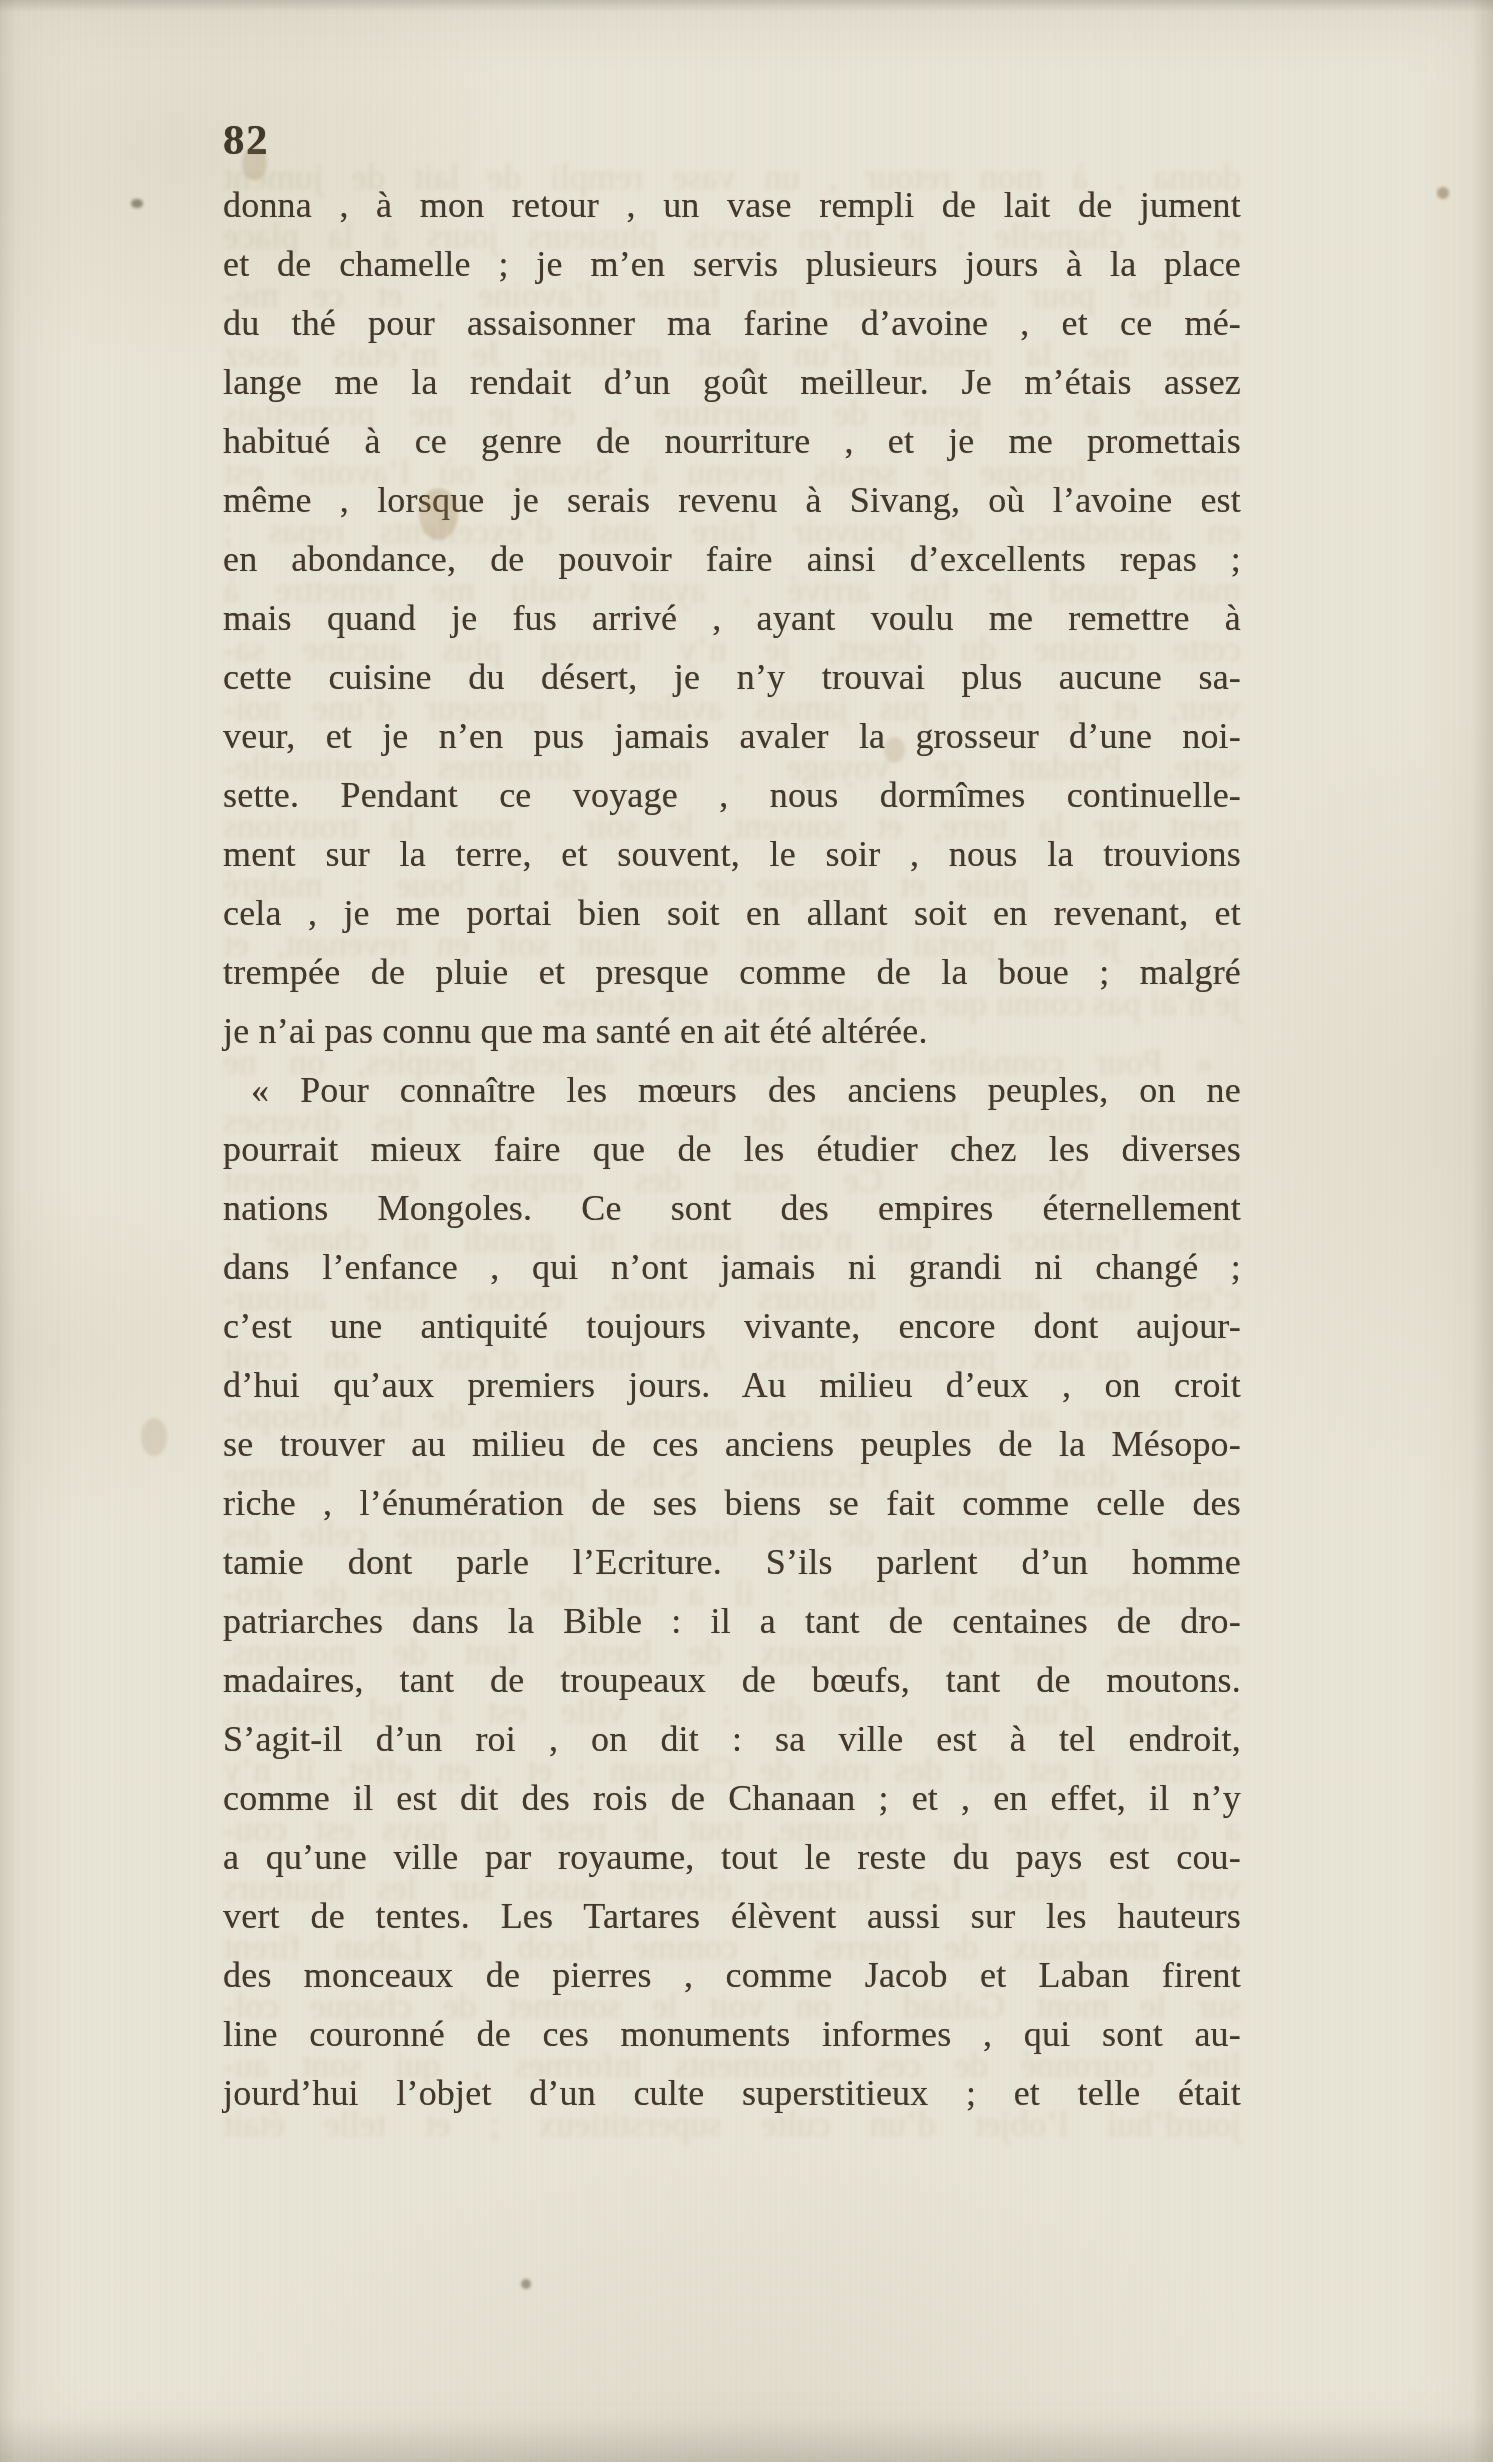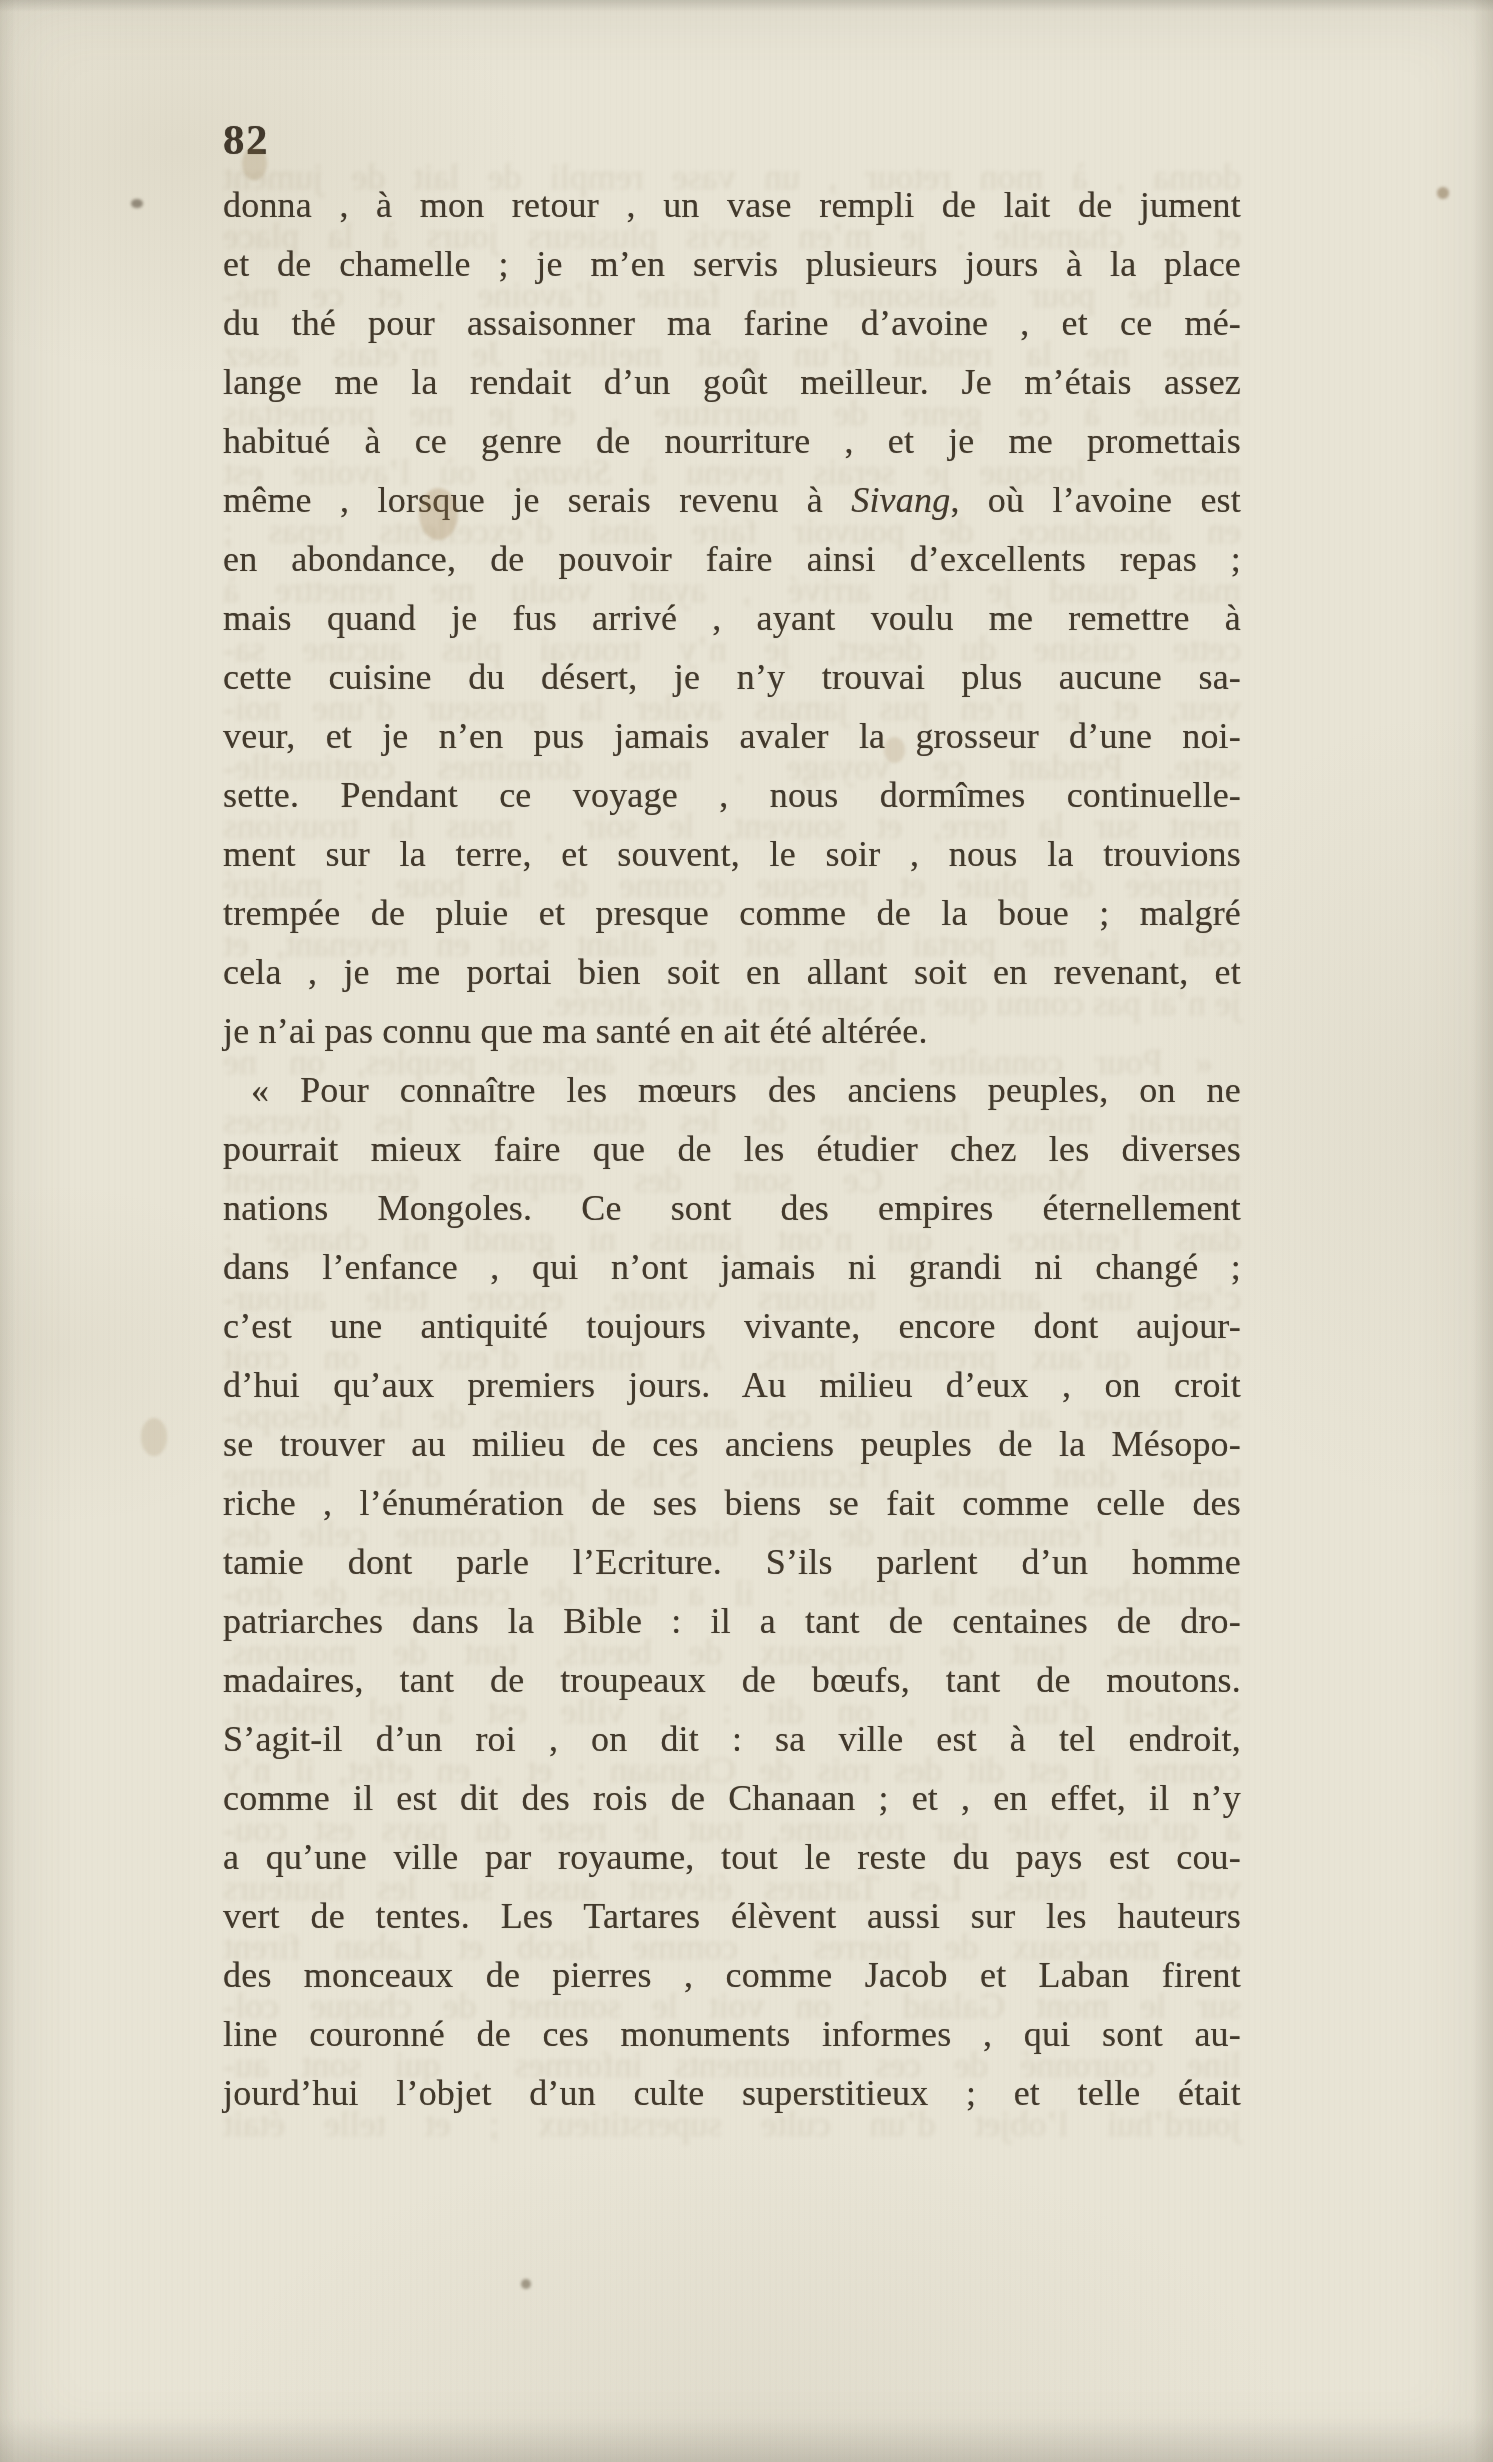--- a/index.html
+++ b/index.html
@@ -43,21 +43,21 @@
   }
   .text-block{
     position:absolute;top:176px;left:223px;width:1018px;
     font-size:36px;line-height:59px;color:var(--ink);
     letter-spacing:0.2px;
     text-shadow:0 0 0.8px rgba(60,52,40,0.55);
   }
   .line{text-align:justify;text-align-last:justify;height:59px;white-space:normal;}
   .line.no-justify{text-align-last:left;}
   .line.indent{text-indent:28px;}
-  .italic{font-style:italic;margin-top:24px;}
+  .italic{margin-top:24px;}
 
   
   .ghost-block{
     position:absolute;top:148px;left:223px;width:1018px;
     font-size:36px;line-height:59px;color:#7d6a48;
     transform:scaleX(-1);
     filter:blur(1.9px);
     opacity:0.13;
     pointer-events:none;
   }
@@ -121,22 +121,22 @@
     <div class="line"><span>du thé pour assaisonner ma farine d’avoine , et ce mé-</span></div>
     <div class="line"><span>lange me la rendait d’un goût meilleur. Je m’étais assez</span></div>
     <div class="line"><span>habitué à ce genre de nourriture , et je me promettais</span></div>
     <div class="line"><span>même , lorsque je serais revenu à </span><span class="italic">Sivang</span><span>, où l’avoine est</span></div>
     <div class="line"><span>en abondance, de pouvoir faire ainsi d’excellents repas ;</span></div>
     <div class="line"><span>mais quand je fus arrivé , ayant voulu me remettre à</span></div>
     <div class="line"><span>cette cuisine du désert, je n’y trouvai plus aucune sa-</span></div>
     <div class="line"><span>veur, et je n’en pus jamais avaler la grosseur d’une noi-</span></div>
     <div class="line"><span>sette. Pendant ce voyage , nous dormîmes continuelle-</span></div>
     <div class="line"><span>ment sur la terre, et souvent, le soir , nous la trouvions</span></div>
+    <div class="line"><span>cela , je me portai bien soit en allant soit en revenant, et</span></div>
     <div class="line"><span>trempée de pluie et presque comme de la boue ; malgré</span></div>
-    <div class="line"><span>cela , je me portai bien soit en allant soit en revenant, et</span></div>
     <div class="line no-justify"><span>je n’ai pas connu que ma santé en ait été altérée.</span></div>
     <div class="line indent"><span>« Pour connaître les mœurs des anciens peuples, on ne</span></div>
     <div class="line"><span>pourrait mieux faire que de les étudier chez les diverses</span></div>
     <div class="line"><span>nations Mongoles. Ce sont des empires éternellement</span></div>
     <div class="line"><span>dans l’enfance , qui n’ont jamais ni grandi ni changé ;</span></div>
     <div class="line"><span>c’est une antiquité toujours vivante, encore dont aujour-</span></div>
     <div class="line"><span>d’hui qu’aux premiers jours. Au milieu d’eux , on croit</span></div>
     <div class="line"><span>se trouver au milieu de ces anciens peuples de la Mésopo-</span></div>
     <div class="line"><span>riche , l’énumération de ses biens se fait comme celle des</span></div>
     <div class="line"><span>tamie dont parle l’Ecriture. S’ils parlent d’un homme</span></div>

